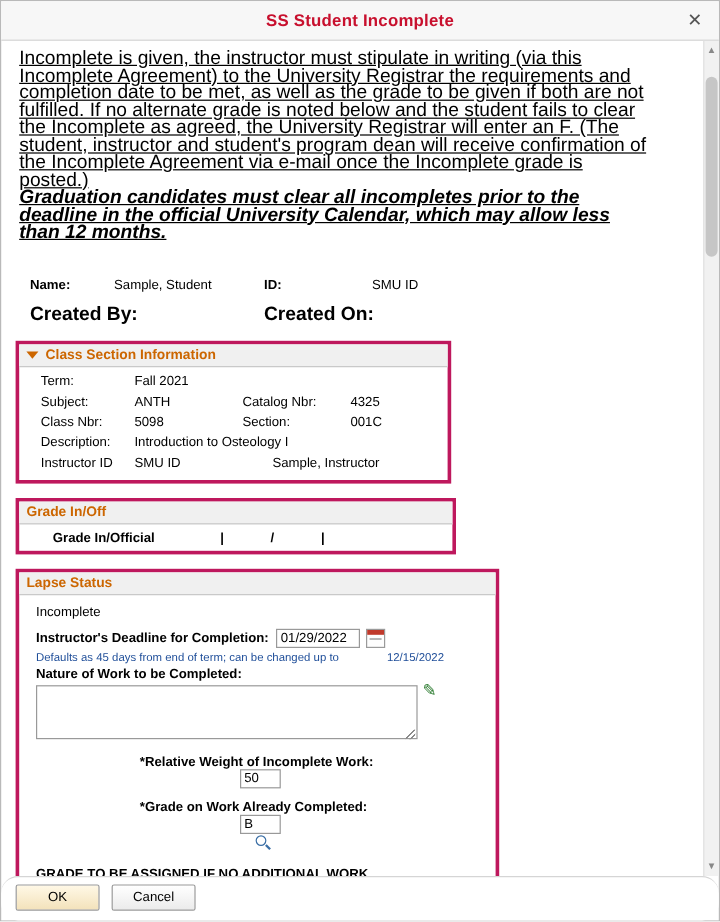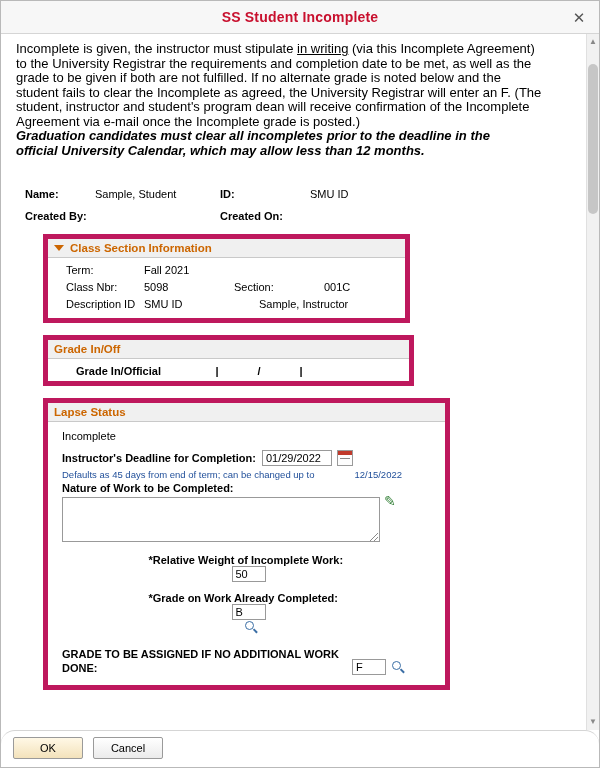--- a/index.html
+++ b/index.html
@@ -102,21 +102,22 @@
     font-size: 8px;
     text-align: center;
     line-height: 12px;
   }
   .scroll-arrow.up { top: 2px; }
   .scroll-arrow.down { bottom: 2px; }
 
   p.para {
     margin: 0 0 0 0;
     line-height: 14.5px;
-    font-size: 13px;
+    font-size: 16px;
+    text-decoration: underline;
   }
   .intro {
     padding-top: 8px;
     padding-left: 5px;
     padding-right: 30px;
   }
   .u { text-decoration: underline; }
   .grad-note {
     font-style: italic;
     font-weight: bold;
@@ -133,28 +134,28 @@
     font-size: 11px;
   }
   .id-row .lbl { font-weight: bold; }
   .c1 { width: 70px; }
   .c2 { width: 125px; }
   .c3 { width: 90px; }
   .id-row2 {
     margin-top: 10px;
     padding-left: 14px;
     display: flex;
-    font-size: 11px;
+    font-size: 16px;
     font-weight: bold;
   }
 
   .section {
     margin-top: 12px;
-    margin-left: 32px;
-    border: 5px solid #be185d;
+    margin-left: 2px;
+    border: 3px solid #be185d;
     background: #ffffff;
   }
   .section-header {
     background: #f0f0f0;
     border-bottom: 1px solid #c9c9c9;
     padding: 3px 6px;
     font-weight: bold;
     color: #cc6600;
     font-size: 11.5px;
     display: flex;
@@ -375,27 +376,37 @@
         <div class="section-header">
           <span class="tri"></span>
           <span>Class Section Information</span>
         </div>
         <div class="sec-body">
           <div class="frow">
             <span class="lbl w1">Term:</span>
             <span>Fall 2021</span>
           </div>
           <div class="frow">
+            <span class="lbl w1">Subject:</span>
+            <span class="w2">ANTH</span>
+            <span class="lbl w3">Catalog Nbr:</span>
+            <span>4325</span>
+          </div>
+          <div class="frow">
             <span class="lbl w1">Class Nbr:</span>
             <span class="w2">5098</span>
             <span class="lbl w3">Section:</span>
             <span>001C</span>
           </div>
+          <div class="frow">
+            <span class="lbl w1">Description:</span>
+            <span>Introduction to Osteology I</span>
+          </div>
           <div class="frow" style="margin-bottom:0">
-            <span class="lbl w1">Description ID</span>
+            <span class="lbl w1">Instructor ID</span>
             <span class="w2" style="width:115px">SMU ID</span>
             <span>Sample, Instructor</span>
           </div>
         </div>
       </div>
 
       <div class="section" id="grade-section">
         <div class="section-header">
           <span>Grade In/Off</span>
         </div>

